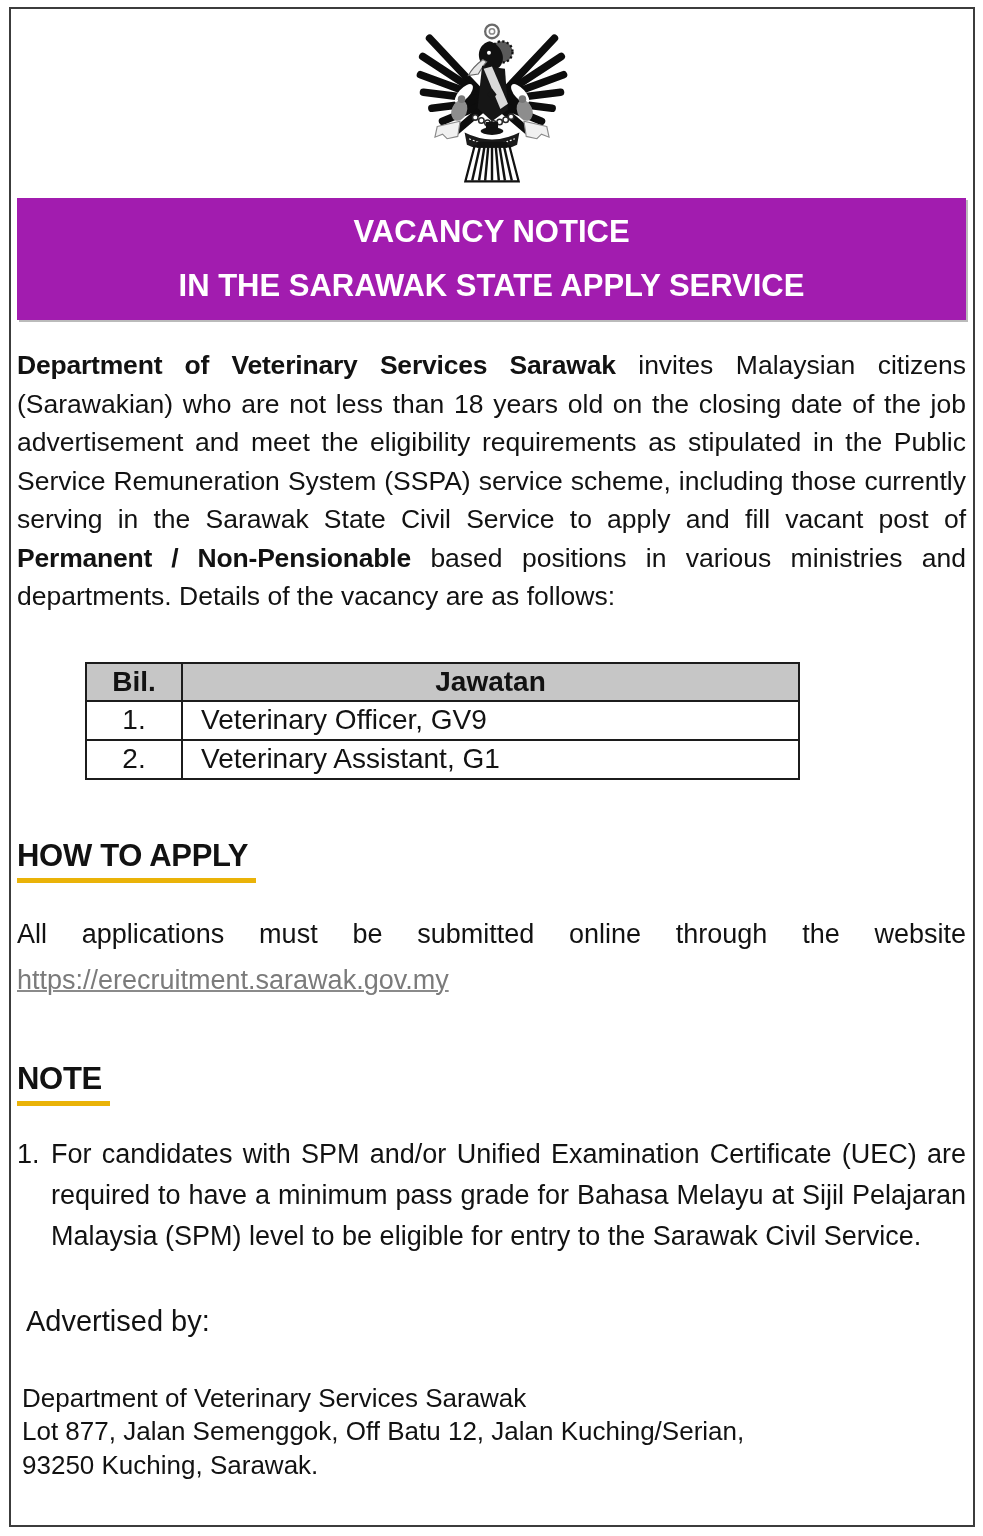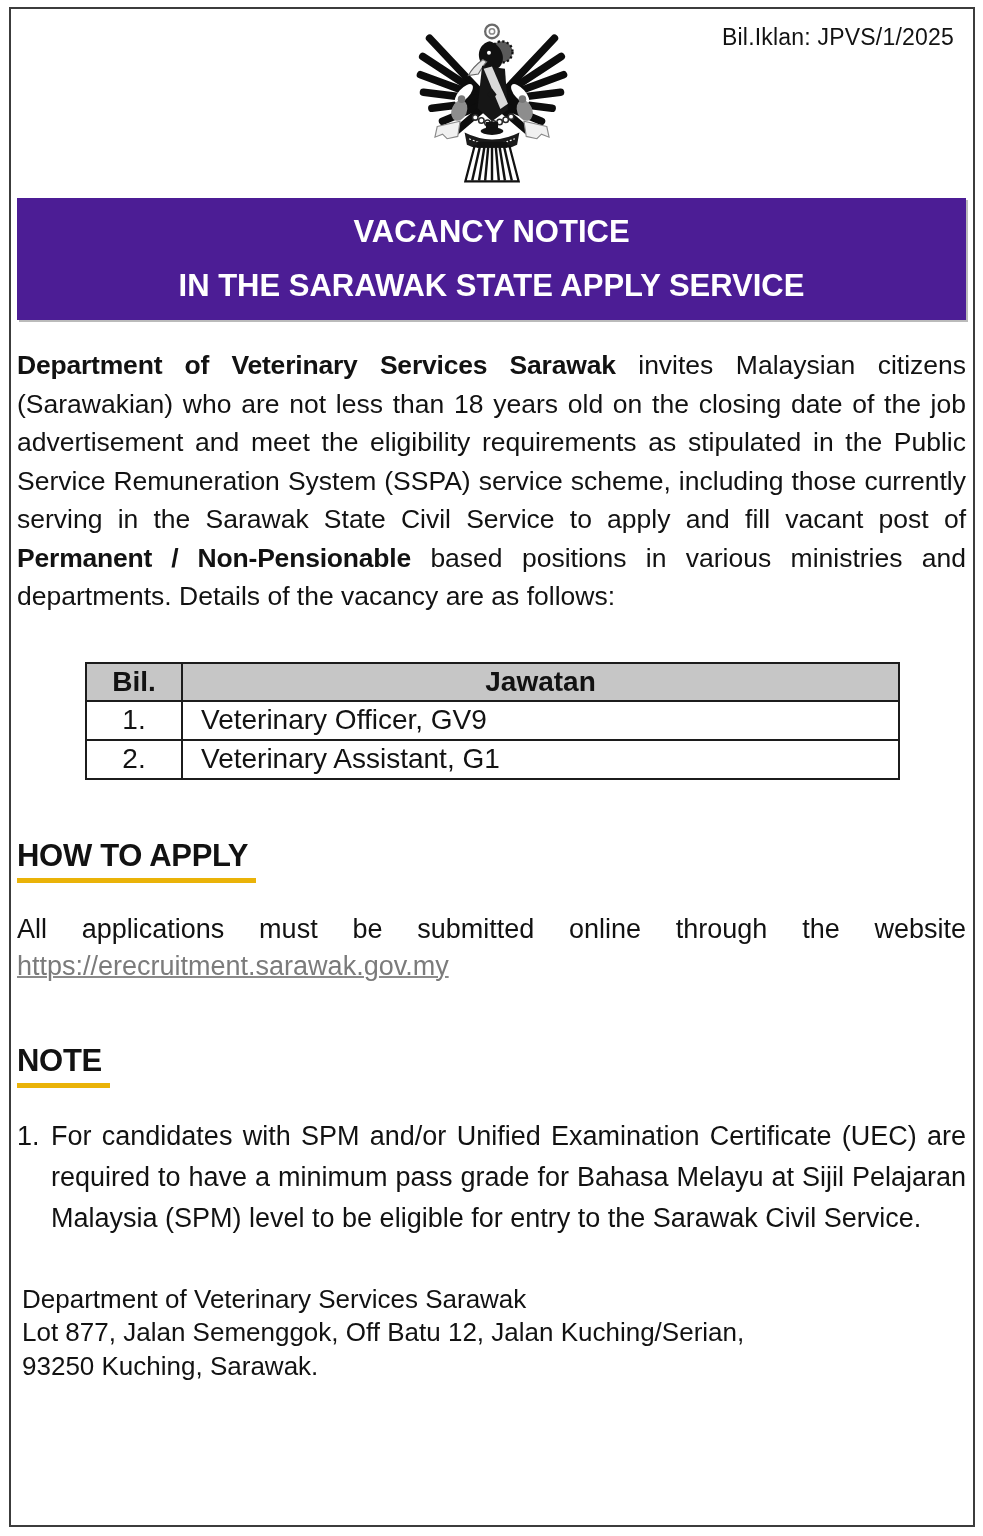--- a/index.html
+++ b/index.html
@@ -41,21 +41,21 @@
   }
   .crest {
     position: absolute;
     top: 20px; left: 50%;
     transform: translateX(-50%);
     width: 155px; height: 175px;
   }
 
   
   .banner {
-    background: #4c1d95;
+    background: #a21caf;
     color: #ffffff;
     text-align: center;
     padding: 16px 0 17px 0;
     box-shadow: 2px 2px 0 #bbbbbb;
   }
   .banner-line { font-size: 31px; font-weight: bold; line-height: 35px; }
   .banner-line + .banner-line { margin-top: 19px; }
 
   
   .intro {
@@ -63,21 +63,21 @@
     font-size: 26.5px;
     line-height: 38.5px;
     text-align: justify;
   }
   .intro b { letter-spacing: -0.2px; }
 
   
   .table-wrap { margin: 46px 0 0 68px; }
   table.vacancy {
     border-collapse: collapse;
-    width: 815px;
+    width: 715px;
     font-size: 28px;
     table-layout: fixed;
   }
   table.vacancy th, table.vacancy td {
     border: 2px solid #1c1c1c;
     box-sizing: border-box;
   }
   table.vacancy th {
     background: #c6c6c6;
     height: 38px;
@@ -98,21 +98,21 @@
     font-weight: bold;
     letter-spacing: -0.3px;
     border-bottom: 5px solid #eab308;
     padding: 0 8px 4px 0;
   }
 
   
   .apply-text {
     margin-top: 28px;
     font-size: 27px;
-    line-height: 37px;
+    line-height: 46px;
     text-align: justify;
   }
   .apply-url {
     color: #7b7b7b;
     text-decoration: underline;
     text-decoration-color: #8a8a8a;
     text-decoration-thickness: 2px;
     white-space: nowrap;
     cursor: pointer;
   }
@@ -155,21 +155,20 @@
   }
 </style>
 </head>
 <body>
 
 <div class="page-border"></div>
 
 <div class="content">
 
   <div class="header">
-    <div class="ref-number">Bil.Iklan: JPVS/1/2025</div>
 
     <svg class="crest" viewBox="0 0 200 230" aria-hidden="true">
 
       <circle cx="100" cy="15" r="9" fill="none" stroke="#6a6a6a" stroke-width="3"></circle>
       <circle cx="100" cy="15" r="3.5" fill="none" stroke="#8a8a8a" stroke-width="2"></circle>
 
       <g stroke="#0d0d0d" stroke-width="10" stroke-linecap="round">
         <line x1="82" y1="92" x2="18" y2="24"></line>
         <line x1="82" y1="96" x2="9" y2="48"></line>
         <line x1="82" y1="100" x2="6" y2="72"></line>
@@ -280,20 +279,21 @@
 
   <div class="section-heading-row note-row">
     <span class="section-heading">NOTE</span>
   </div>
   <div class="note-item">
     <div class="note-num">1.</div>
     <div class="note-text">For candidates with SPM and/or Unified Examination Certificate (UEC) are required to have a minimum pass grade for Bahasa Melayu at Sijil Pelajaran Malaysia (SPM) level to be eligible for entry to the Sarawak Civil Service.</div>
   </div>
 
 
+  <p class="advertised">Advertised by:</p>
 
   <div class="address">
     <div>Department of Veterinary Services Sarawak</div>
     <div>Lot 877, Jalan Semenggok, Off Batu 12, Jalan Kuching/Serian,</div>
     <div>93250 Kuching, Sarawak.</div>
   </div>
 
 </div>
 
 </body></html>

